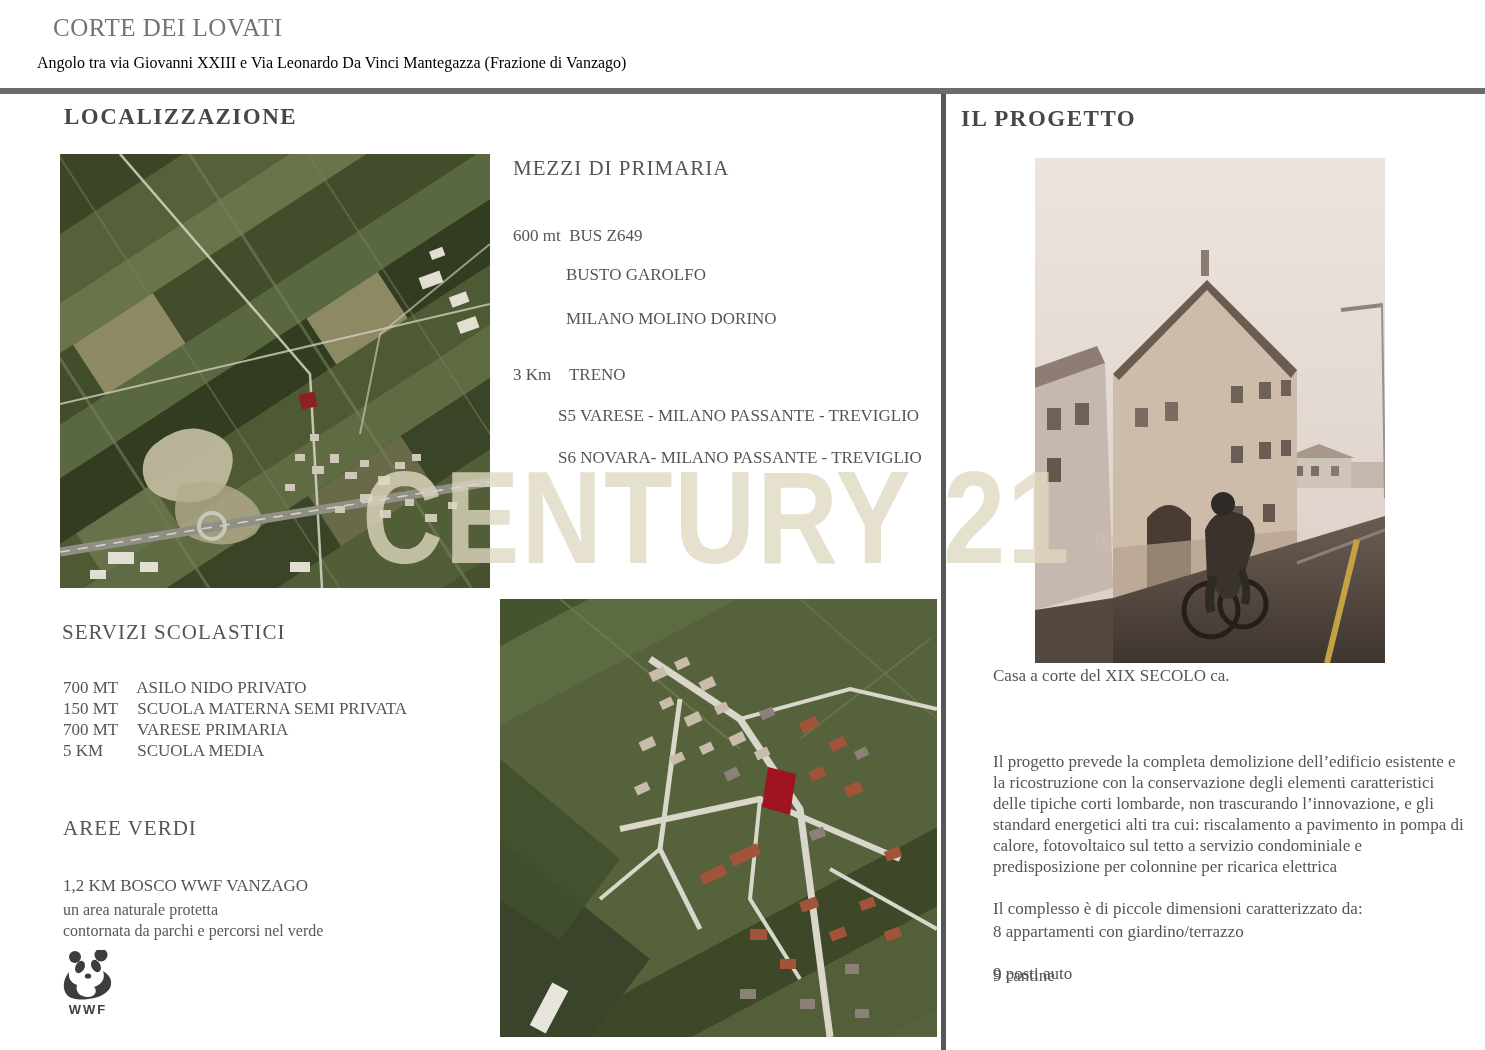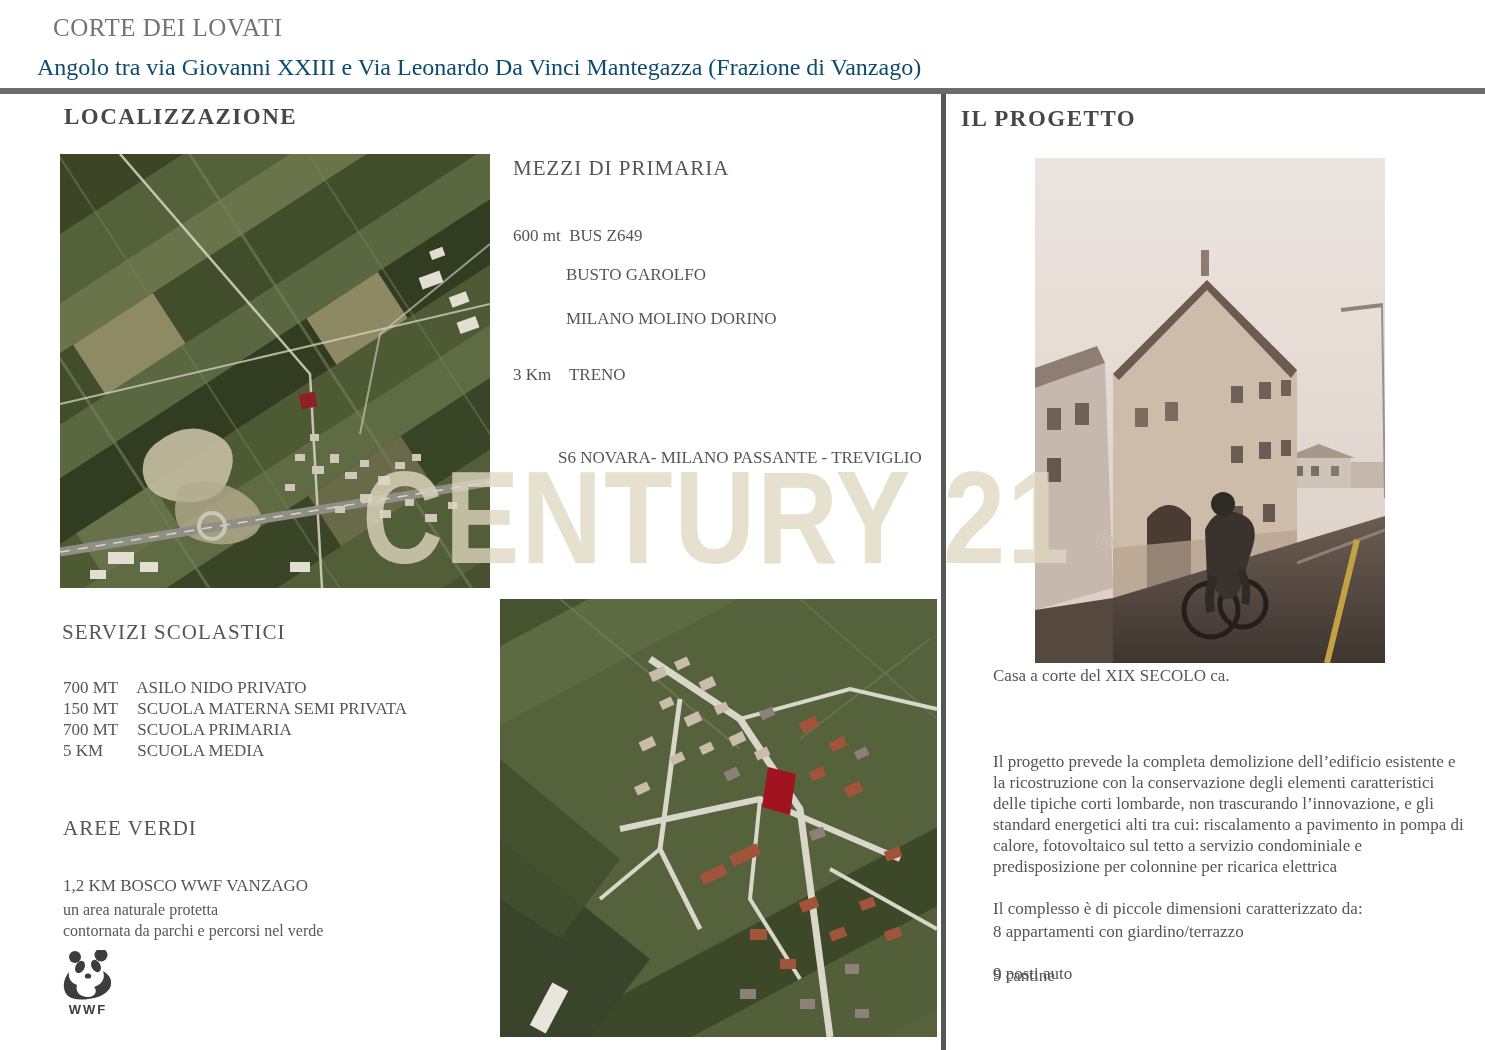--- a/index.html
+++ b/index.html
@@ -2,21 +2,21 @@
 <html><head>
 <meta charset="utf-8">
 <style>
   html,body{margin:0;padding:0;background:#fff;}
   .page{position:relative;width:1485px;height:1050px;background:#ffffff;overflow:hidden;
         font-family:"Liberation Serif","DejaVu Serif",serif;color:#4f4f4f;}
   .abs{position:absolute;}
 
   
   .page-title{left:37px;top:14px;font-size:25px;letter-spacing:.5px;color:#737373;margin-left:16px;}
-  .page-subtitle{left:37px;top:54px;font-size:24px;color:#0c4a6e;}
+  .page-subtitle{left:37px;top:54px;font-size:16px;color:#000000;}
   .header-rule{left:0;top:88px;width:1485px;height:6px;background:#6c6c6c;}
   .v-divider{left:941px;top:94px;width:5px;height:956px;background:#575757;}
 
   
   .h-bold{font-weight:bold;letter-spacing:1.5px;color:#474747;}
   .h-reg{font-weight:normal;letter-spacing:1px;color:#555;}
 
   .loc-heading{left:64px;top:104px;font-size:23px;}
   .proj-heading{left:961px;top:106px;font-size:23px;}
   .trasporto-heading{left:513px;top:156px;font-size:21px;}
@@ -151,34 +151,35 @@
     <span class="dist-gap">600 mt</span>
     <span>BUS Z649</span>
   </div>
   <div class="abs bus-stop-0 body-txt">BUSTO GAROLFO</div>
   <div class="abs bus-stop-1 body-txt">MILANO MOLINO DORINO</div>
 
   <div class="abs train-row body-txt">
     <span class="dist-gap">3 Km</span>
     <span>TRENO</span>
   </div>
+  <div class="abs train-line-0 body-txt">S5 VARESE - MILANO PASSANTE - TREVIGLIO</div>
   <div class="abs train-line-1 body-txt">S6 NOVARA- MILANO PASSANTE - TREVIGLIO</div>
 
   <div class="abs scolastici-heading h-reg">SERVIZI SCOLASTICI</div>
   <div class="abs school-row sr0 body-txt">
     <span class="school-dist">700 MT</span>
     <span>ASILO NIDO PRIVATO</span>
   </div>
   <div class="abs school-row sr1 body-txt">
     <span class="school-dist">150 MT</span>
     <span>SCUOLA MATERNA SEMI PRIVATA</span>
   </div>
   <div class="abs school-row sr2 body-txt">
     <span class="school-dist">700 MT</span>
-    <span>SCUOLA PRIMARIA</span>
+    <span>VARESE PRIMARIA</span>
   </div>
   <div class="abs school-row sr3 body-txt">
     <span class="school-dist">5 KM</span>
     <span>SCUOLA MEDIA</span>
   </div>
 
   <div class="abs verdi-heading h-reg">AREE VERDI</div>
   <div class="abs green-1 body-txt">1,2 KM BOSCO WWF VANZAGO</div>
   <div class="abs green-2 small-txt">un area naturale protetta</div>
   <div class="abs green-3 small-txt">contornata da parchi e percorsi nel verde</div>

